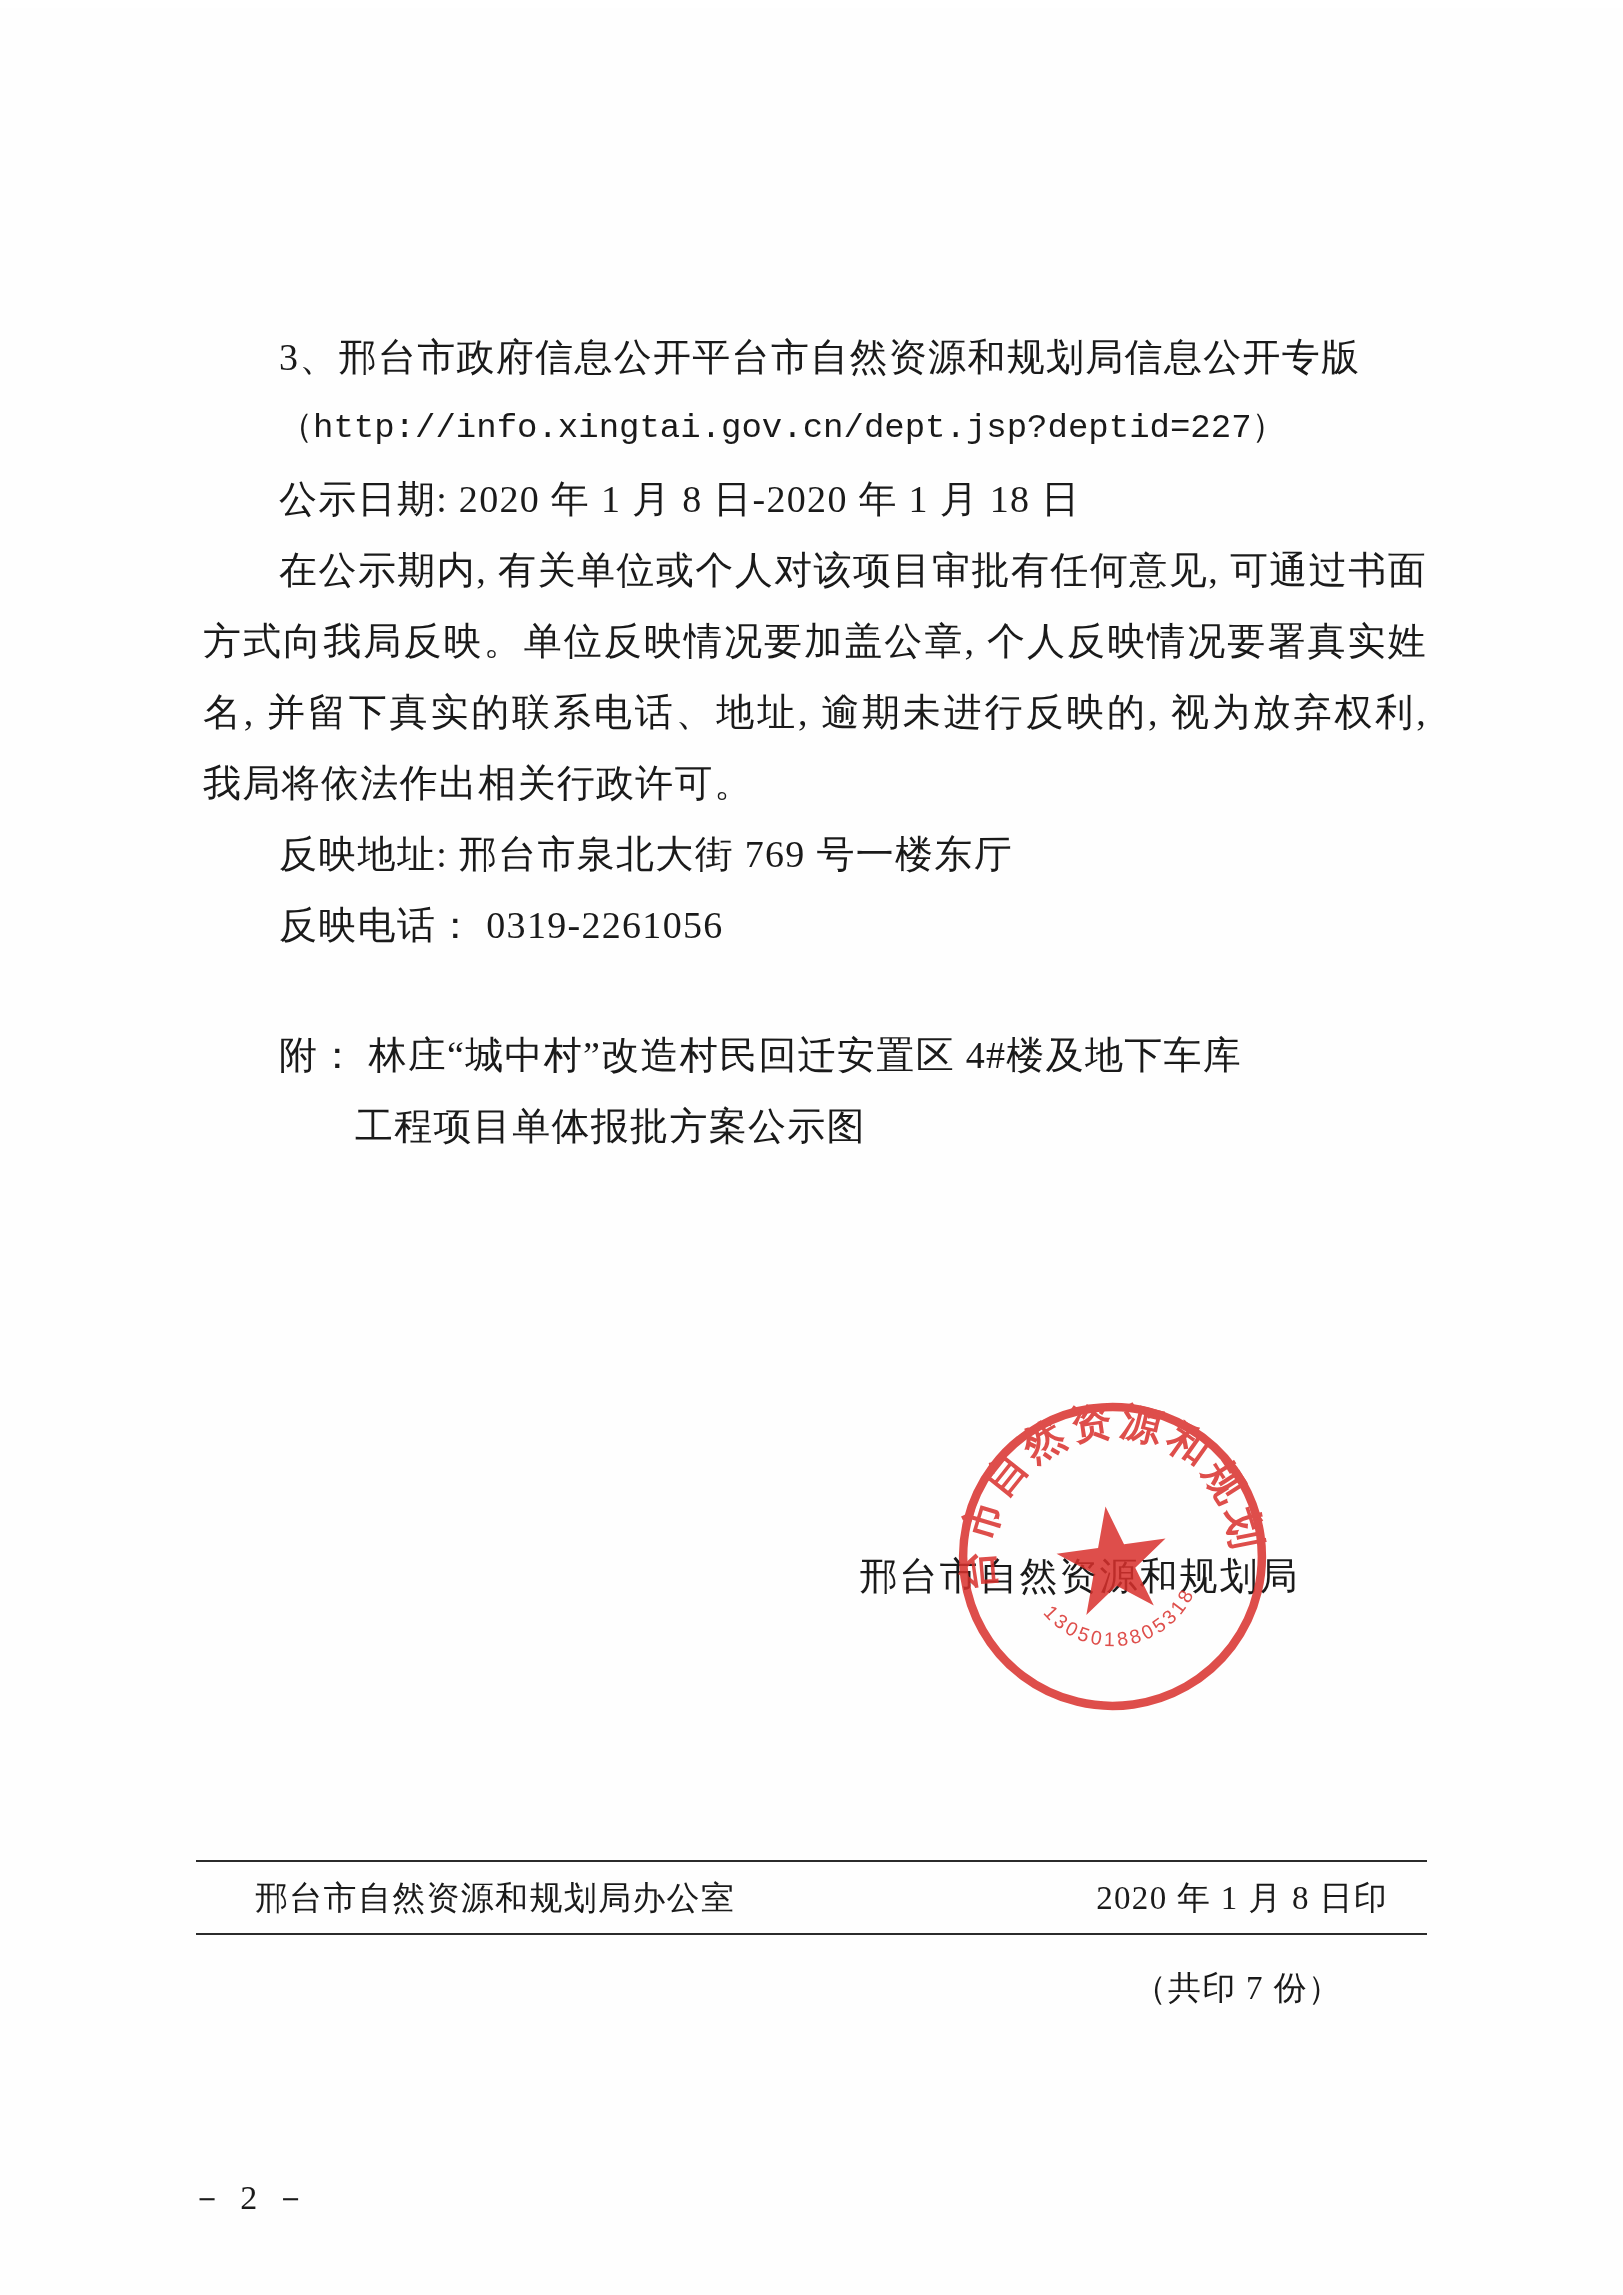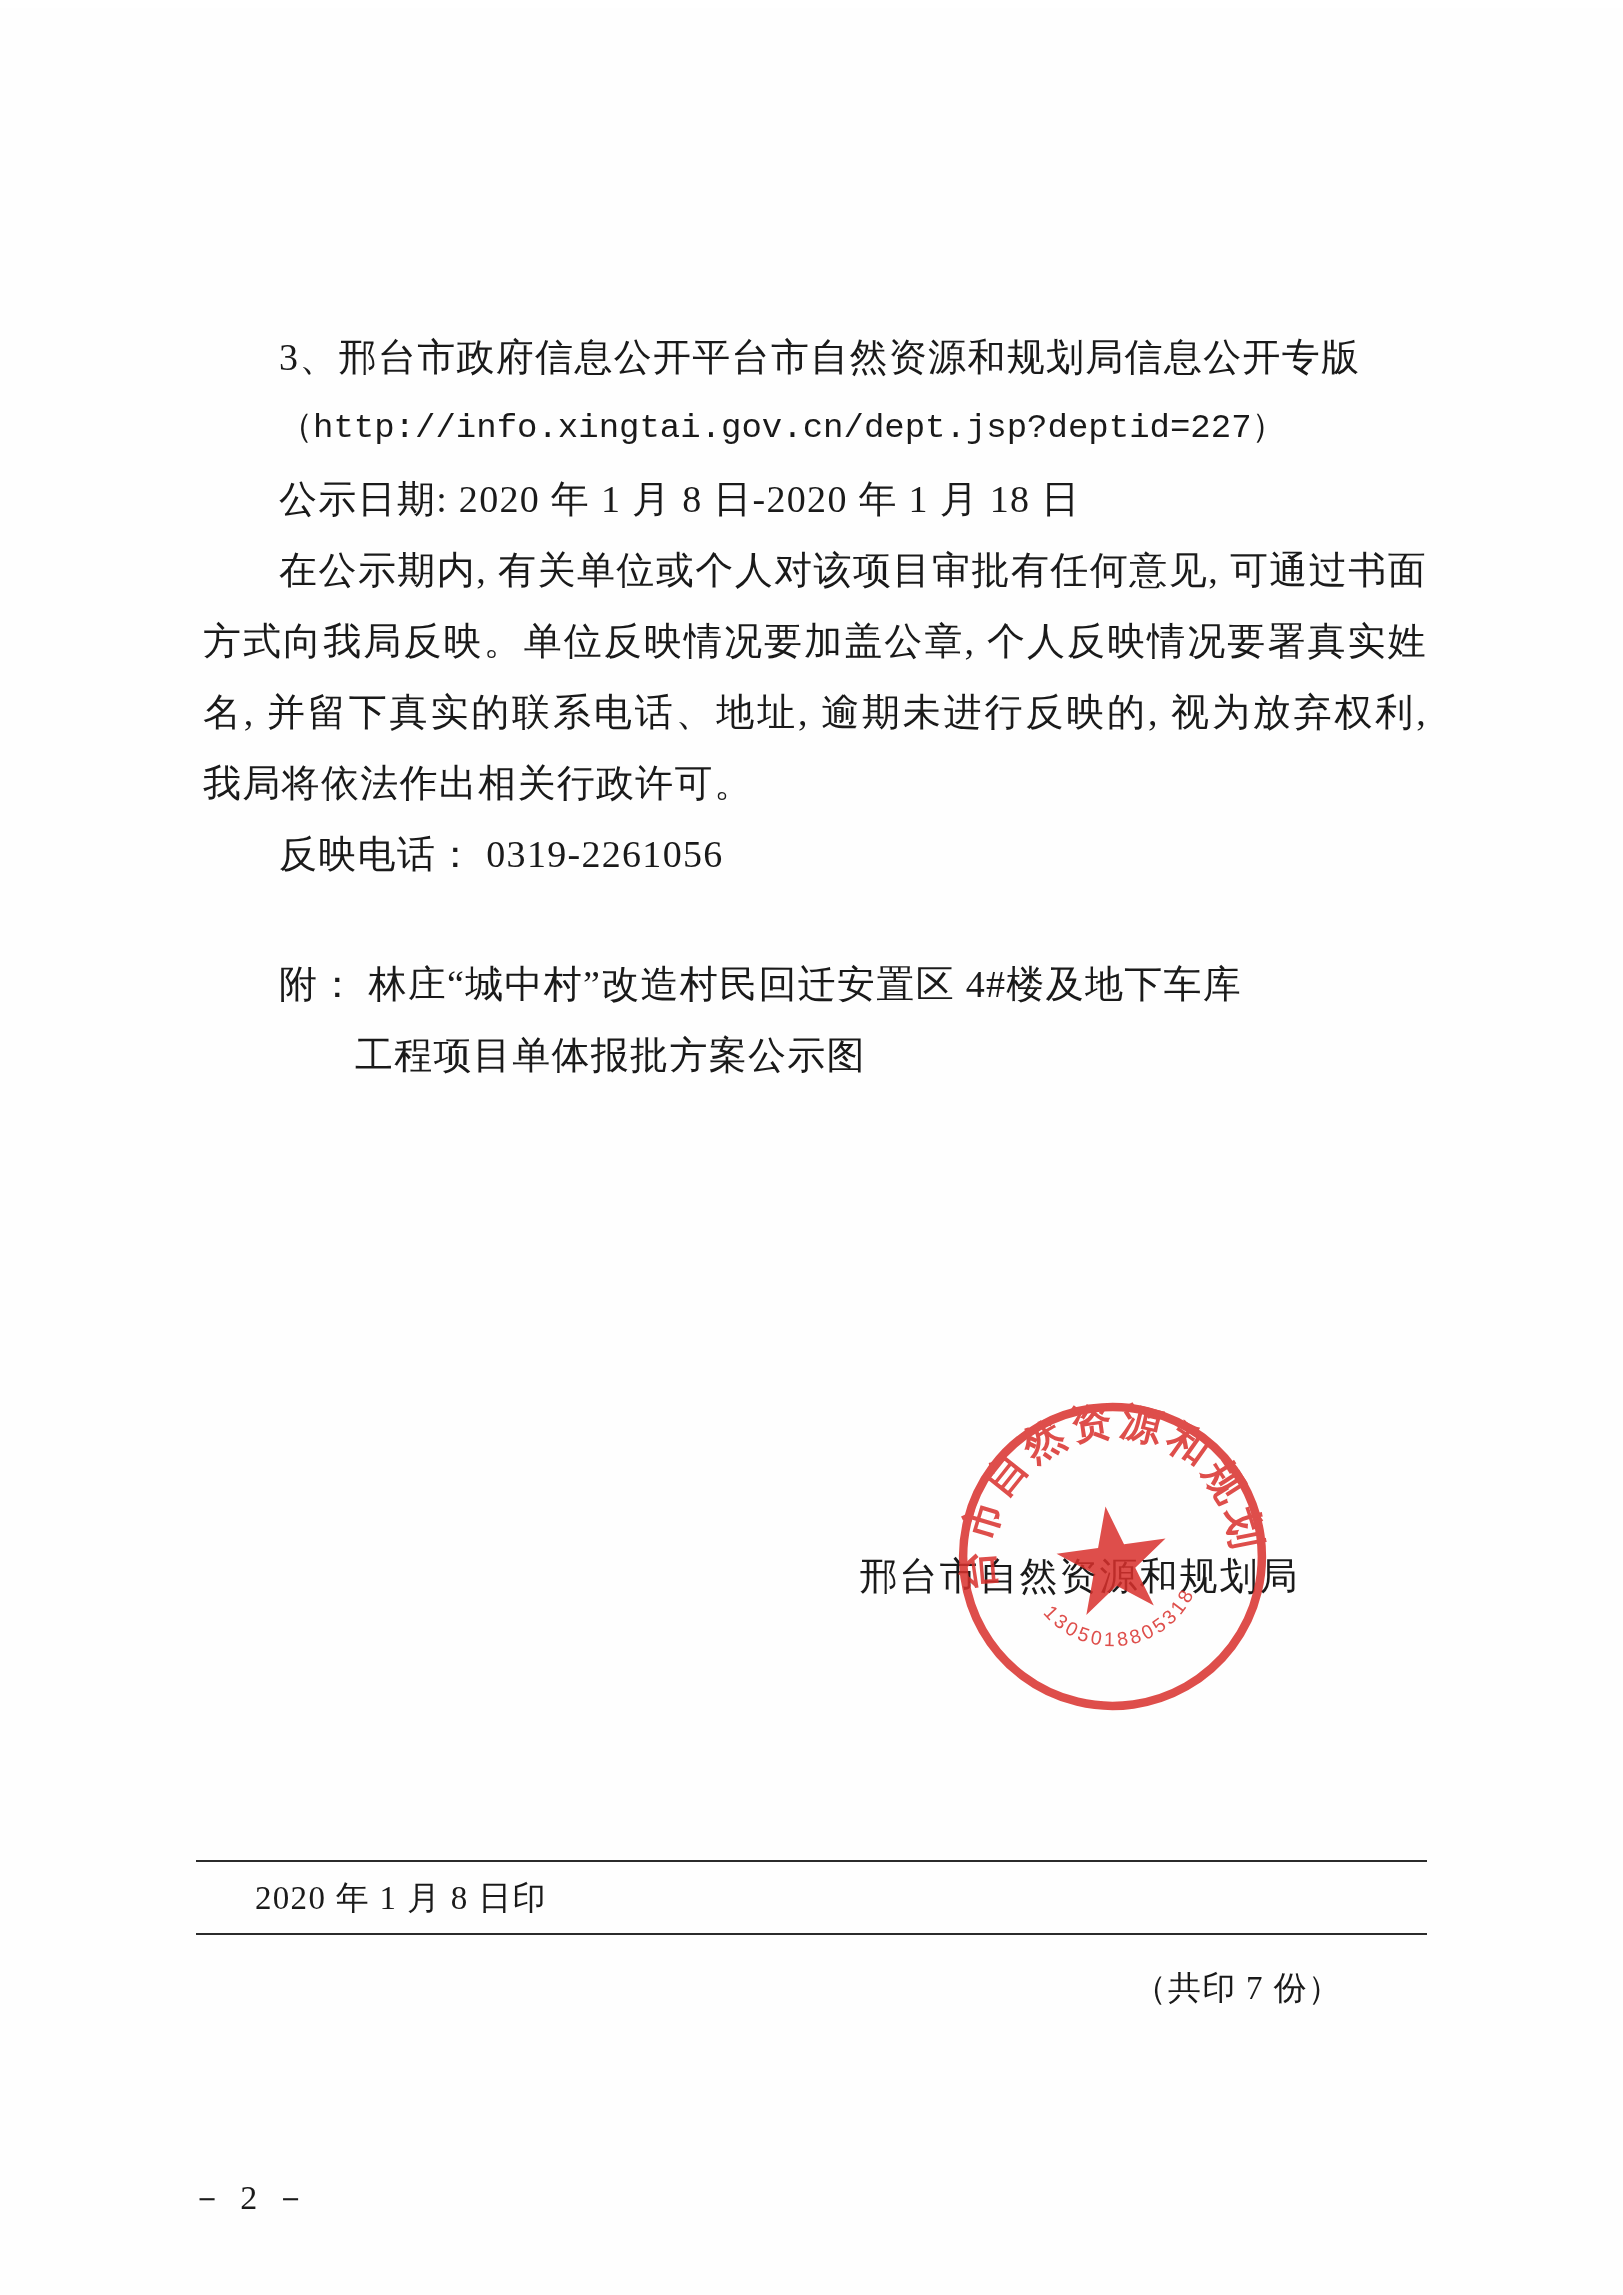--- a/index.html
+++ b/index.html
@@ -130,20 +130,21 @@
   <div class="content">
 
     <p class="para indent">3、邢台市政府信息公开平台市自然资源和规划局信息公开专版</p>
 
     <p class="para indent mono">（http://info.xingtai.gov.cn/dept.jsp?deptid=227）</p>
 
     <p class="para indent">公示日期: 2020 年 1 月 8 日-2020 年 1 月 18 日</p>
 
     <p class="para indent">在公示期内, 有关单位或个人对该项目审批有任何意见, 可通过书面方式向我局反映。单位反映情况要加盖公章, 个人反映情况要署真实姓名, 并留下真实的联系电话、地址, 逾期未进行反映的, 视为放弃权利, 我局将依法作出相关行政许可。</p>
 
+    <p class="para indent">反映地址: 邢台市泉北大街 769 号一楼东厅</p>
 
     <p class="para indent">反映电话： 0319-2261056</p>
 
     <div class="attach-wrap">
       <div class="attach-line1">附： 林庄“城中村”改造村民回迁安置区 4#楼及地下车库</div>
       <div class="attach-line2">工程项目单体报批方案公示图</div>
     </div>
 
   </div>
 
@@ -166,20 +167,21 @@
     </svg>
   </div>
 
   <div class="signature">
     <div>邢台市自然资源和规划局</div>
   </div>
 
   <div class="footer">
     <div class="rule"></div>
     <div class="footer-row">
+      <span>邢台市自然资源和规划局办公室</span>
       <span>2020 年 1 月 8 日印</span>
     </div>
     <div class="rule"></div>
     <div class="footer-copies">（共印 7 份）</div>
   </div>
 
   <div class="page-number">－ 2 －</div>
 
 </div>
 

